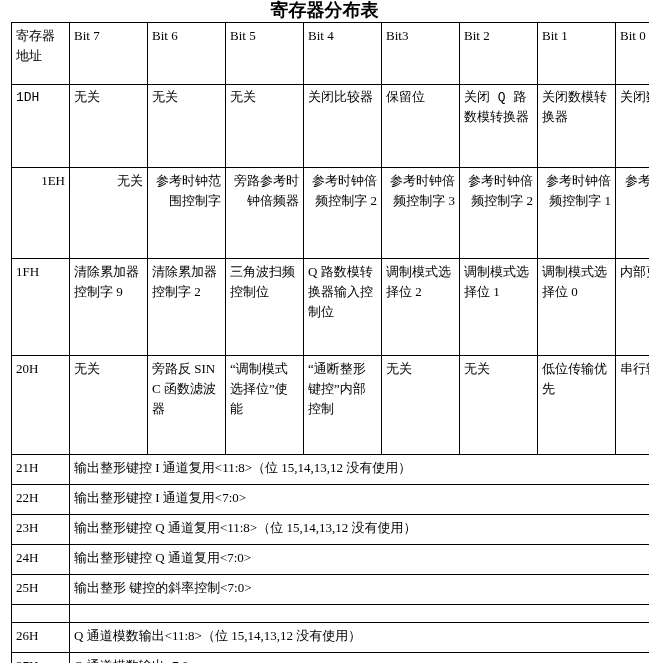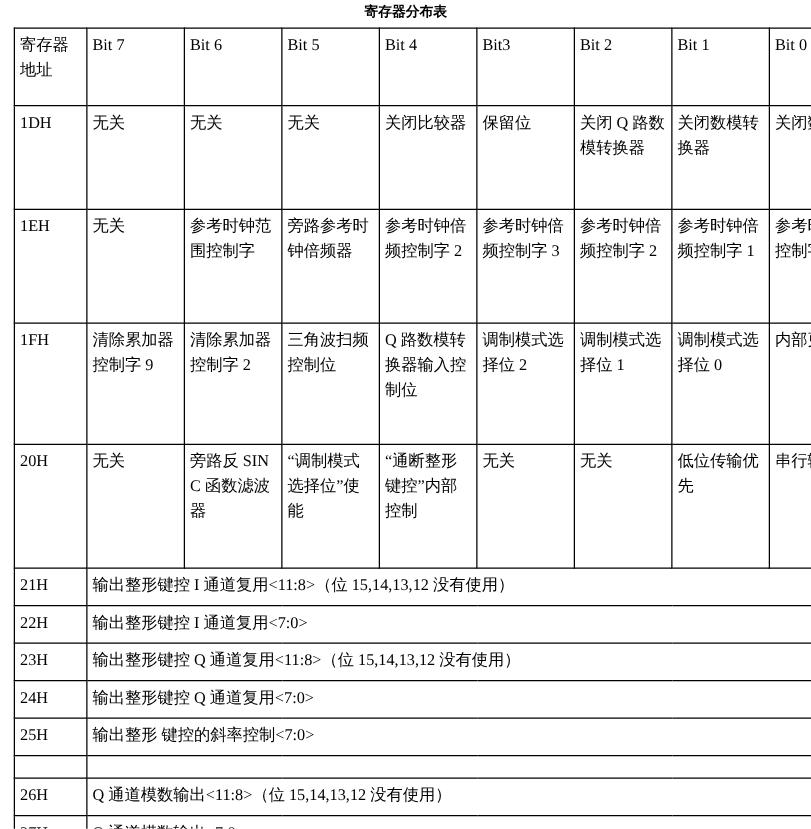--- a/index.html
+++ b/index.html
@@ -19,21 +19,21 @@
     width: 649px;
     height: 663px;
   }
   .title {
     position: absolute;
     top: 1px;
     left: 0;
     width: 649px;
     text-align: center;
     font-weight: bold;
-    font-size: 11px;
+    font-size: 18px;
     line-height: 18px;
     letter-spacing: 0px;
   }
   table.reg {
     position: absolute;
     top: 22px;
     left: 11px;
     width: 627px;
     border-collapse: collapse;
     table-layout: fixed;
@@ -56,22 +56,22 @@
   td.bitcol {
     width: 69px;
   }
   td.bitcol.wide0 {
     width: 83px;
   }
   .hdr td {
     height: 56px;
     margin-left: 36px;
   }
-  .r1dh td { height: 77px; }
-  .r1eh td { height: 85px; }
+  .r1dh td { height: 77px; font-family: Liberation Mono, monospace; }
+  .r1eh td { height: 85px; text-align: right; }
   .r1fh td { height: 91px; }
   .r20h td { height: 93px; margin-top: 48px; }
   .span-row td { height: 24px; margin-top: 26px; }
   .span-pad td { height: 12px; }
   td.full {
     text-align: left;
     white-space: nowrap;
   }
   .grp-top td { border-bottom: none; }
   .grp-mid td { border-top: none; border-bottom: none; }

